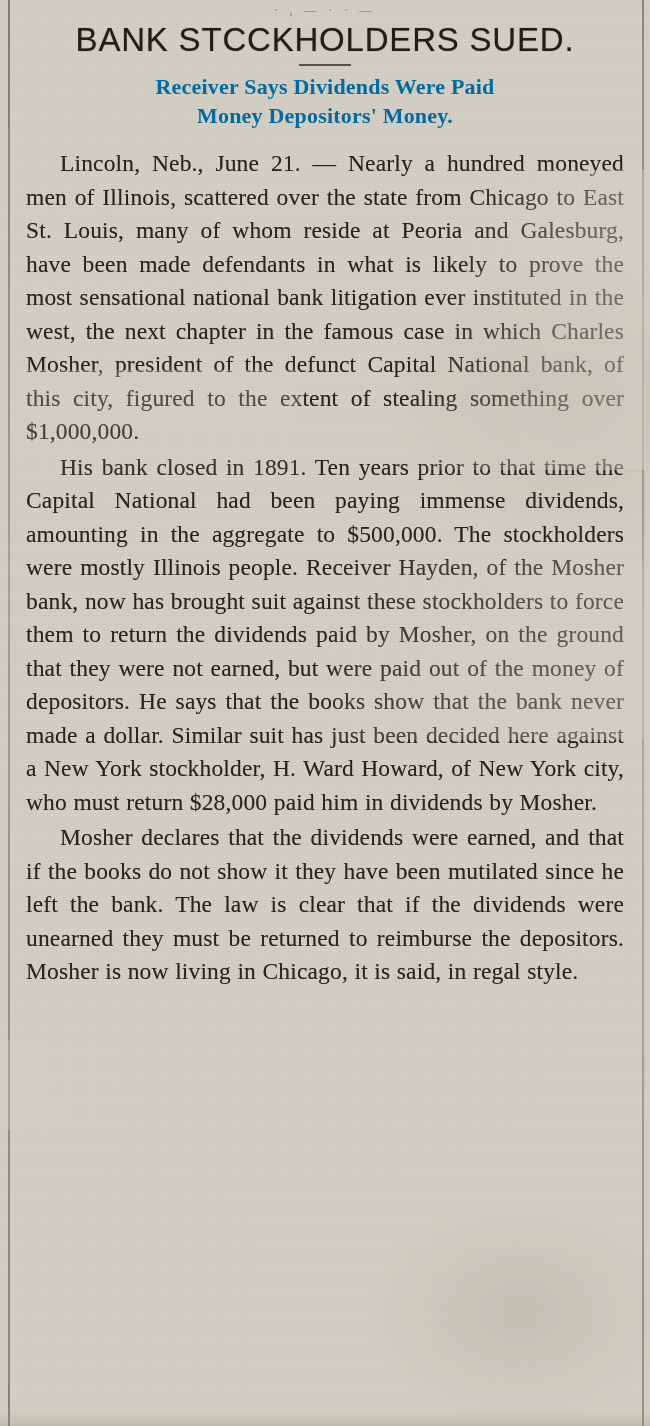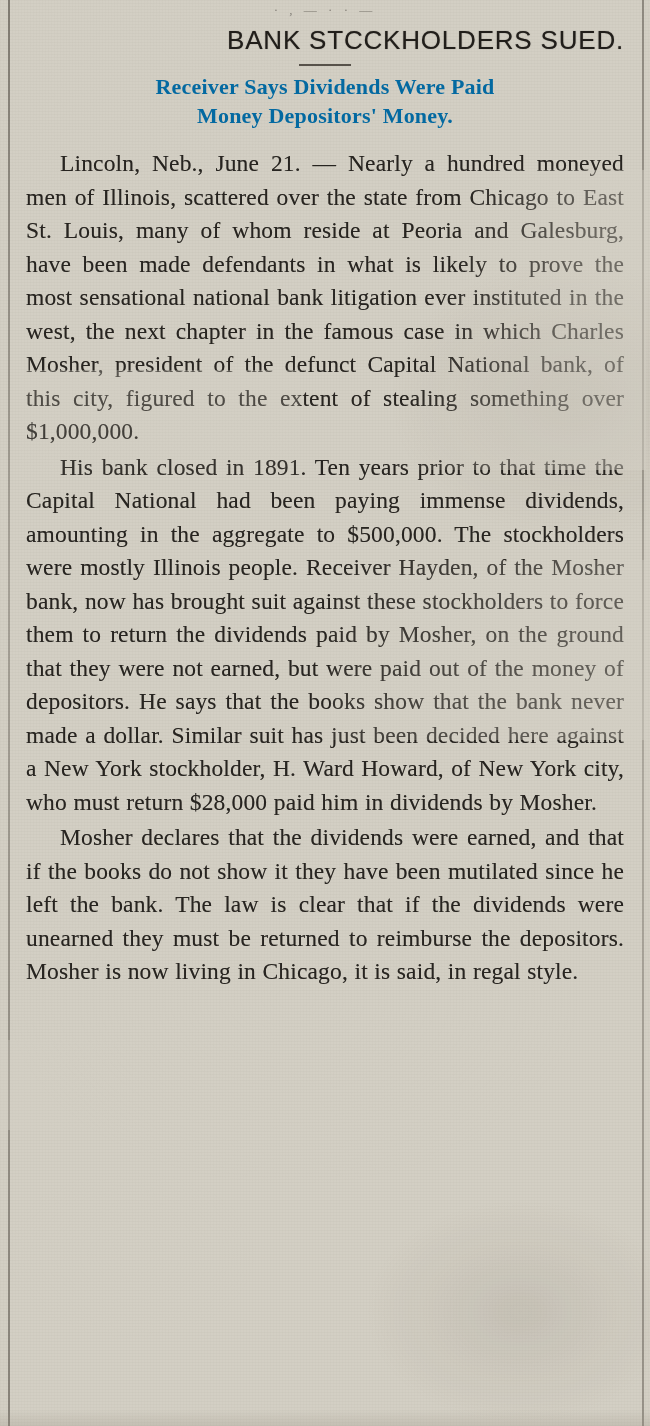--- a/index.html
+++ b/index.html
@@ -65,24 +65,24 @@
   .top-smudge {
     height: 14px;
     text-align: center;
     font-size: 13px;
     letter-spacing: 4px;
     color: rgba(40,36,30,0.45);
     overflow: hidden;
     line-height: 12px;
   }
   .headline {
-    text-align: right;
+    text-align: center;
     font-family: "Liberation Sans", sans-serif;
     font-weight: 400;
-    font-size: 26px;
+    font-size: 33px;
     letter-spacing: 0.8px;
     line-height: 40px;
     margin: 2px 0 4px 0;
     color: #211e1a;
     text-shadow: 0 0 1px rgba(35,32,28,0.5);
   }
   .dash-divider {
     width: 52px;
     height: 2px;
     margin: 2px auto 6px auto;

